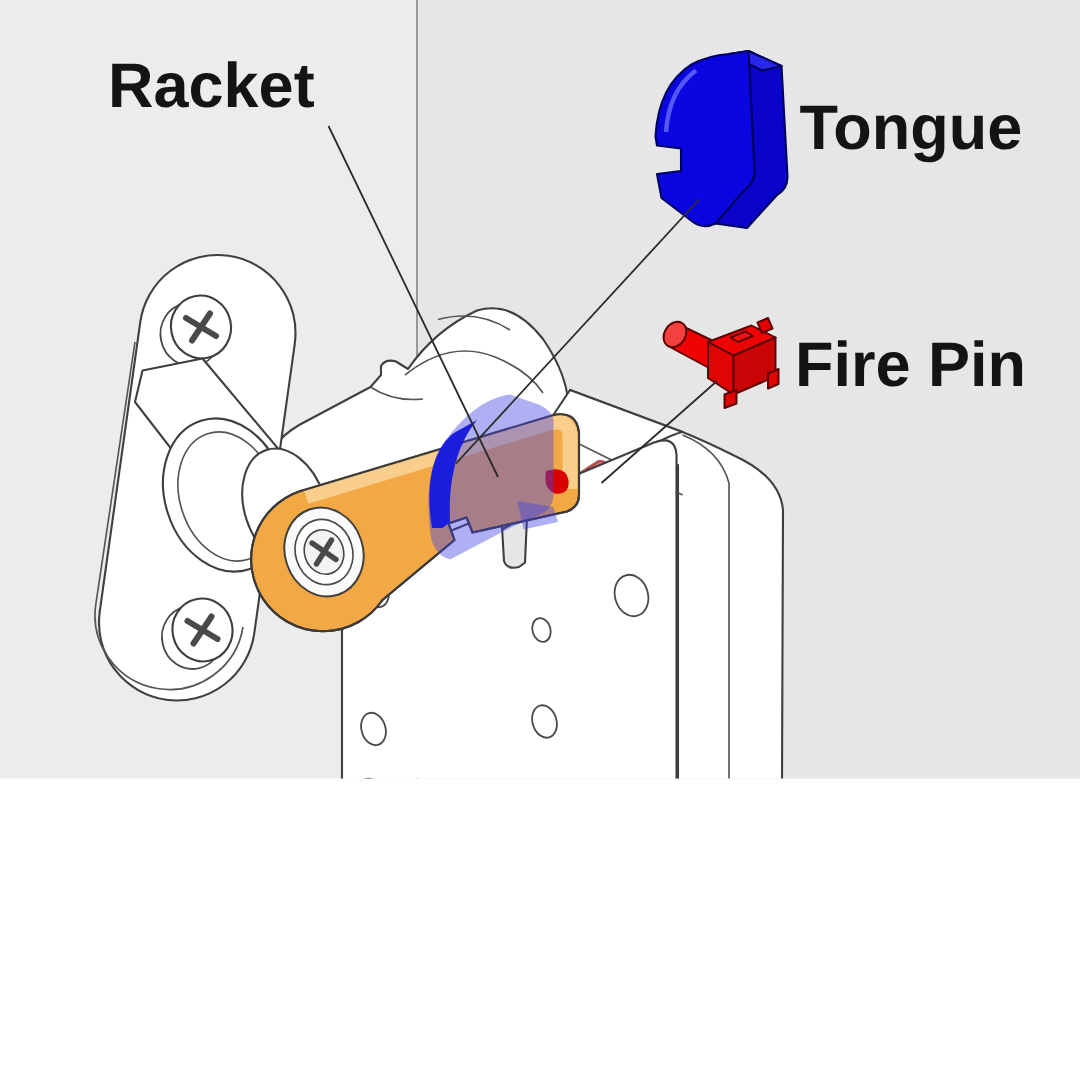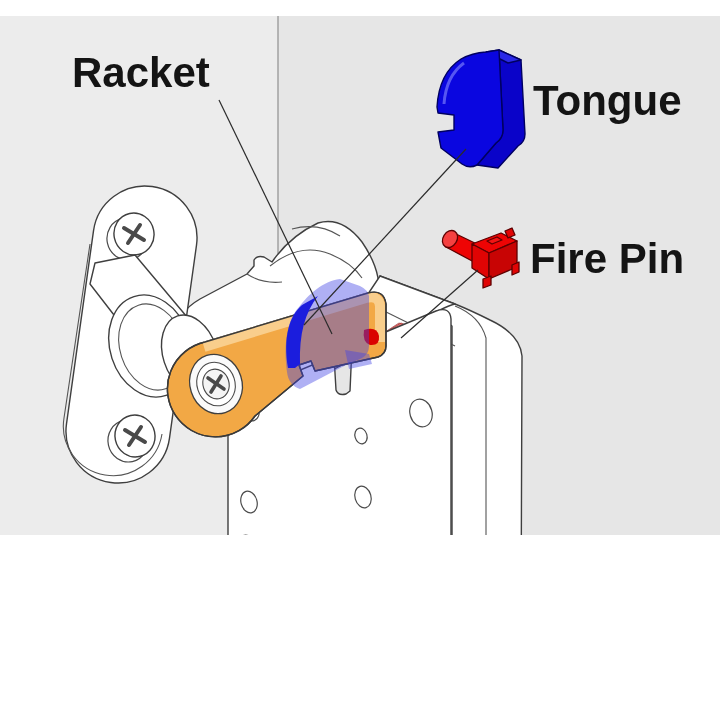--- a/index.html
+++ b/index.html
@@ -1,17 +1,17 @@
 <!DOCTYPE html>
 <html><head>
 <meta charset="utf-8">
 <style>
   html,body{margin:0;padding:0;background:#fff;}
   #stage{position:relative;width:720px;height:519px;overflow:hidden;
-         font-family:"Liberation Sans", sans-serif;margin-top:16px;}
+         font-family:"Liberation Sans", sans-serif;}
   svg{position:absolute;top:0;left:0;}
   .outline{fill:#ffffff;stroke:#3f3f3f;stroke-width:1.4;stroke-linejoin:round;}
   .thin{fill:none;stroke:#555;stroke-width:1.1;}
   .hole{fill:none;stroke:#4a4a4a;stroke-width:1.2;}
   .leader{fill:none;stroke:#2b2b2b;stroke-width:1.2;}
   .label{font-weight:700;font-size:42px;fill:#141414;}
   .part-edge{stroke:#3a3a3a;stroke-width:1.4;stroke-linejoin:round;}
   .blue-edge{stroke:#000060;stroke-width:1.4;stroke-linejoin:round;}
   .red-edge{stroke:#5e0000;stroke-width:1.3;stroke-linejoin:round;}
   .pink-edge{stroke:rgba(150,40,40,0.65);stroke-width:1;stroke-linejoin:round;}

